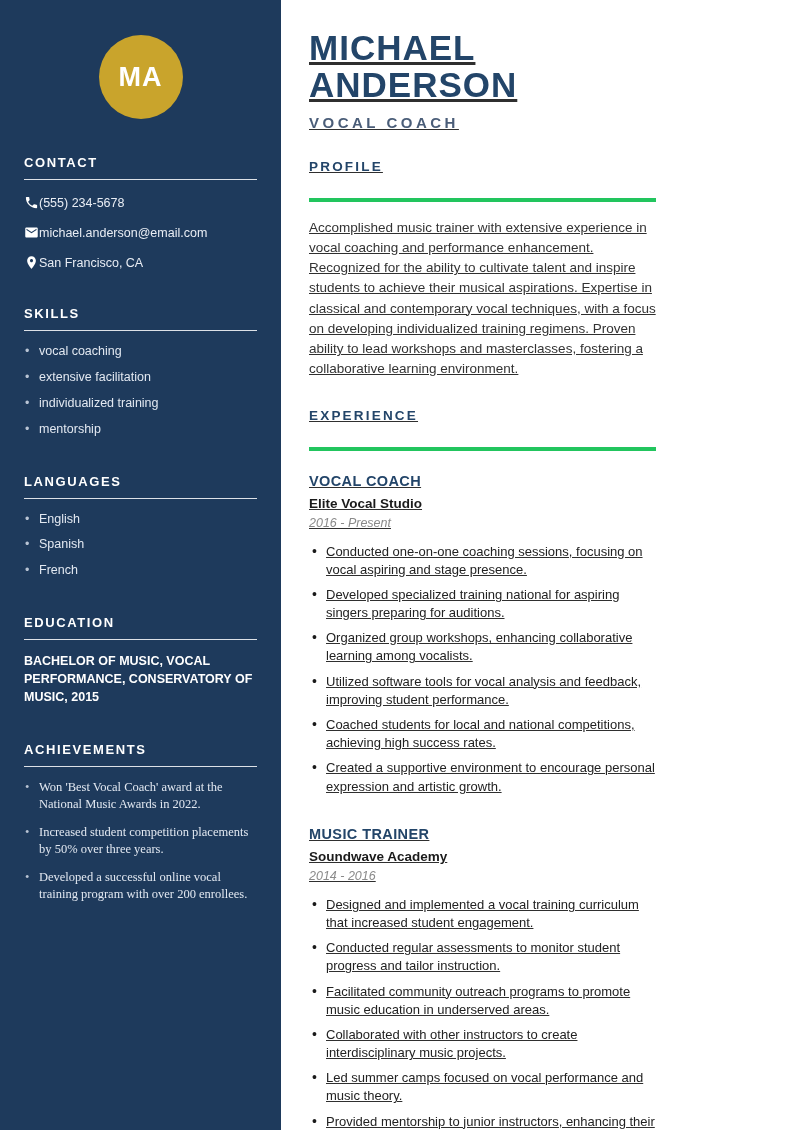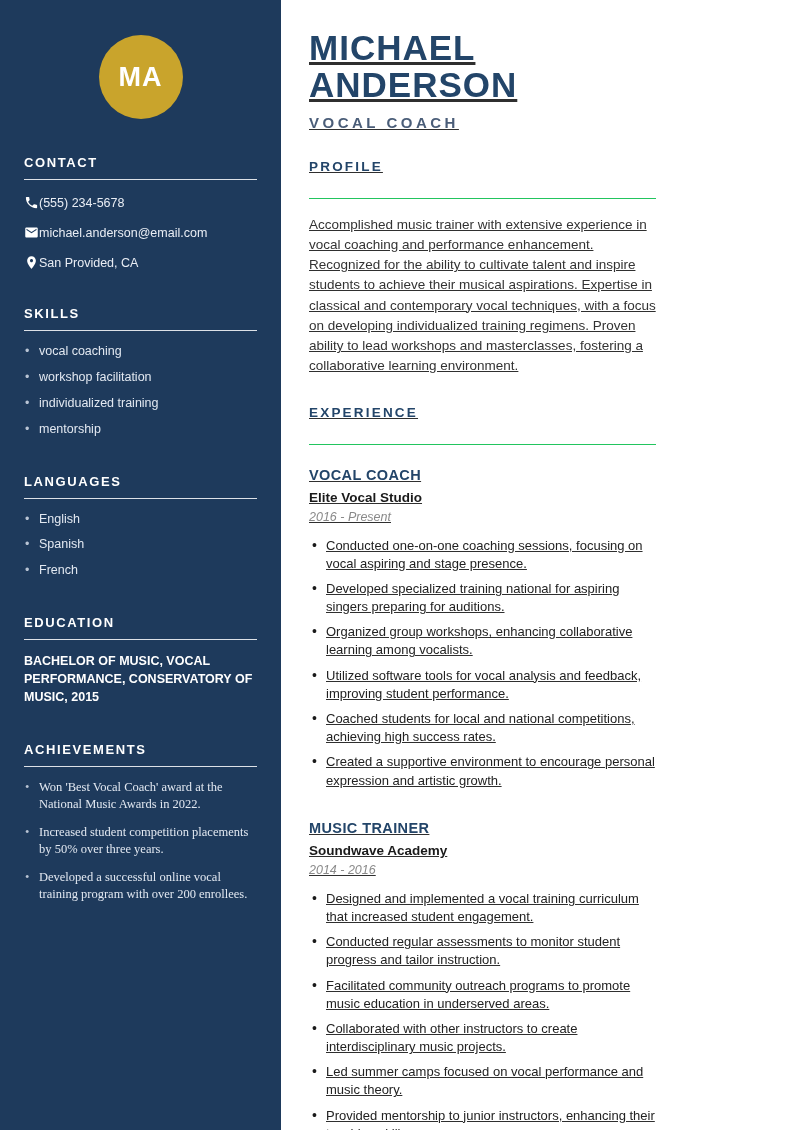--- a/index.html
+++ b/index.html
@@ -62,21 +62,21 @@
     color: #234569; font-size: 35px; font-weight: bold;
     letter-spacing: 1px; line-height: 1.05;
   }
   .job-title {
     color: #4a5d78; font-size: 15px; font-weight: bold;
     letter-spacing: 3.5px; margin-top: 10px;
   }
   .main-title {
     color: #234569; font-size: 13.5px; font-weight: bold;
     letter-spacing: 2.2px; text-transform: uppercase;
-    padding-bottom: 24px; border-bottom: 1px solid #22c55e;
+    padding-bottom: 24px; border-bottom: 4px solid #22c55e;
   }
   .profile-section { margin-top: 28px; }
   .profile-text {
     margin-top: 16px; font-size: 13.5px; line-height: 1.5;
     color: #333333;
   }
   .experience-section { margin-top: 28px; }
   .job { margin-top: 22px; }
   .job + .job { margin-top: 30px; }
   .job-role {
@@ -124,29 +124,29 @@
             </svg>
         </span>
         <span class="ctext">michael.anderson@email.com</span>
       </div>
       <div class="contact-row">
         <span class="cicon">
           <svg viewBox="0 0 24 24">
               <path d="M12 2C8.13 2 5 5.13 5 9c0 5.25 7 13 7 13s7-7.75 7-13c0-3.87-3.13-7-7-7zm0 9.5c-1.38 0-2.5-1.12-2.5-2.5s1.12-2.5 2.5-2.5 2.5 1.12 2.5 2.5-1.12 2.5-2.5 2.5z"></path>
             </svg>
         </span>
-        <span class="ctext">San Provided, CA</span>
+        <span class="ctext">San Francisco, CA</span>
       </div>
     </section>
 
     <section class="side-section">
       <h2 class="side-title">SKILLS</h2>
       <ul class="side-list">
         <li>vocal coaching</li>
-        <li>workshop facilitation</li>
+        <li>extensive facilitation</li>
         <li>individualized training</li>
         <li>mentorship</li>
       </ul>
     </section>
 
     <section class="side-section">
       <h2 class="side-title">LANGUAGES</h2>
       <ul class="side-list">
         <li>English</li>
         <li>Spanish</li>

